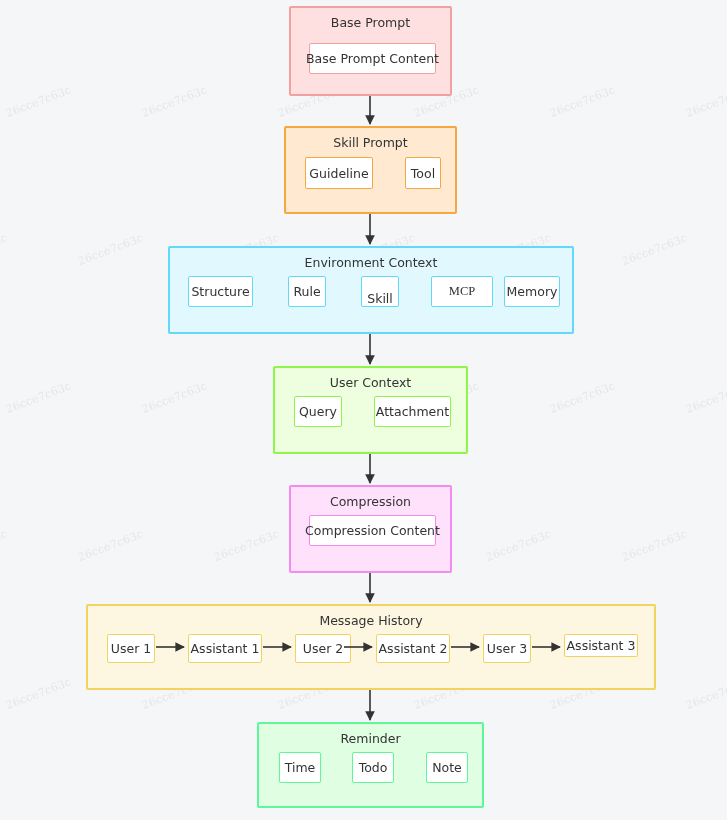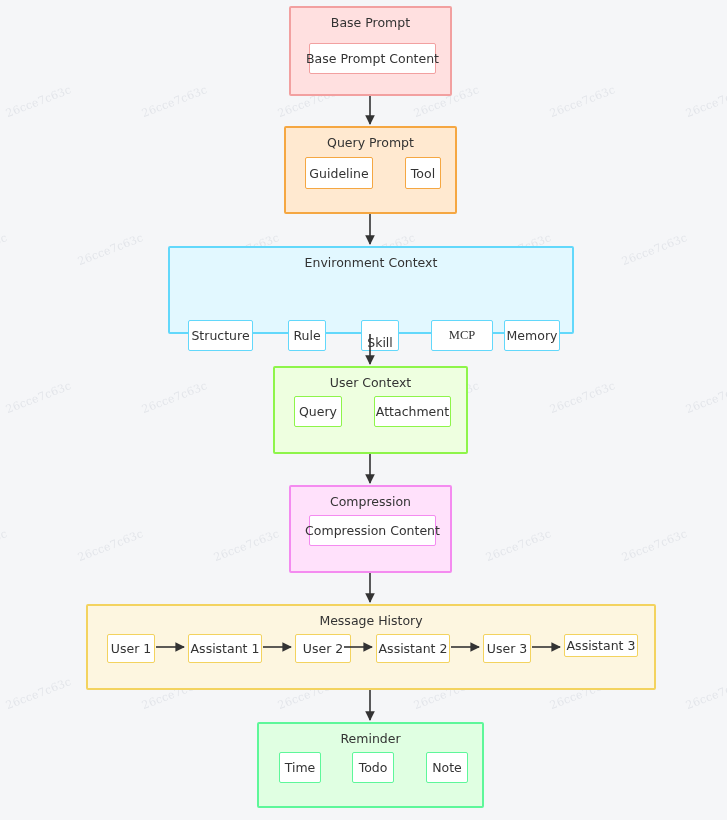--- a/index.html
+++ b/index.html
@@ -76,21 +76,21 @@
   }
 
   
   .g-base        { background:#ffe0e0; border-color:#f2a0a0; }
   .g-base .leaf  { border-color:#f2a0a0; }
 
   .g-agent       { background:#ffe9d0; border-color:#f5a742; }
   .g-agent .leaf { border-color:#f5a742; }
 
   .g-env         { background:#e2f8ff; border-color:#62d8fb; }
-  .g-env .leaf   { border-color:#62d8fb;margin-top:44px; }
+  .g-env .leaf   { border-color:#62d8fb; }
 
   .g-user        { background:#eeffe0; border-color:#8ef54a; }
   .g-user .leaf  { border-color:#8ef54a; }
 
   .g-comp        { background:#ffe1fb; border-color:#f48bf0; }
   .g-comp .leaf  { border-color:#f48bf0; }
 
   .g-msg         { background:#fdf6e0; border-color:#f3d35f; }
   .g-msg .leaf   { border-color:#f3d35f; }
 
@@ -147,21 +147,21 @@
 <div id="diagram">
 
   <div class="group g-base" style="left:289px; top:6px; width:163px; height:90px;">
     <div class="group-title">Base Prompt</div>
     <div class="leaf" style="left:18px; top:35px; width:127px; height:31px;">
       <span>Base Prompt Content</span>
     </div>
   </div>
 
   <div class="group g-agent" style="left:284px; top:126px; width:173px; height:88px;">
-    <div class="group-title">Query Prompt</div>
+    <div class="group-title">Skill Prompt</div>
     <div class="leaf" style="left:19px; top:29px; width:68px; height:32px;">
       <span>Guideline</span>
     </div>
     <div class="leaf" style="left:119px; top:29px; width:36px; height:32px;">
       <span>Tool</span>
     </div>
   </div>
 
   <div class="group g-env" style="left:168px; top:246px; width:406px; height:88px;">
     <div class="group-title">Environment Context</div>

